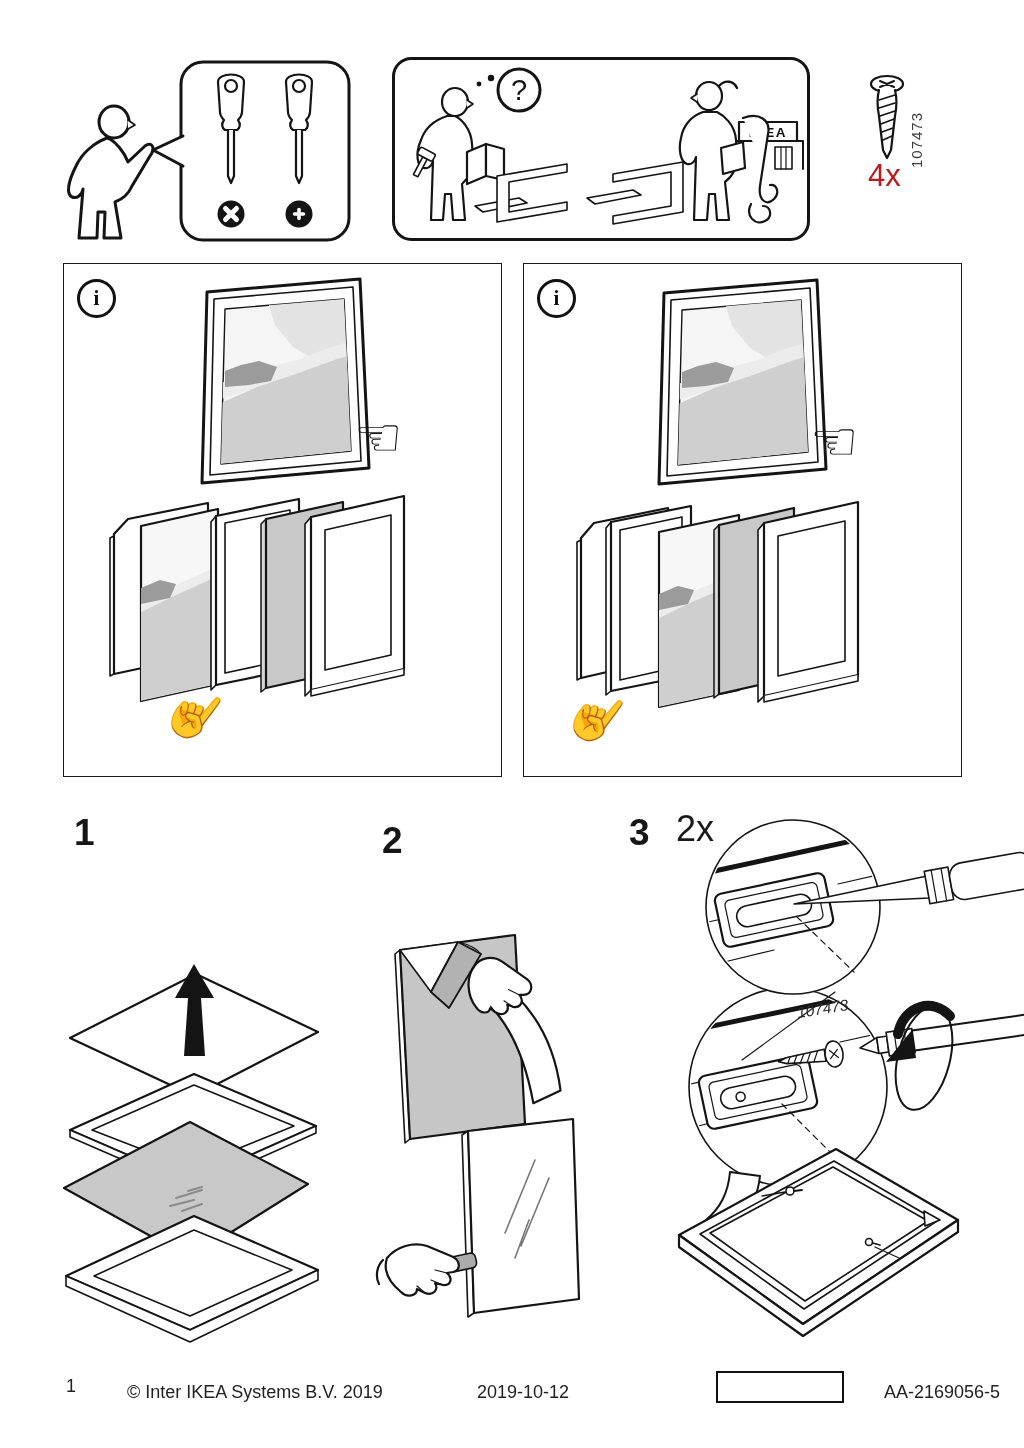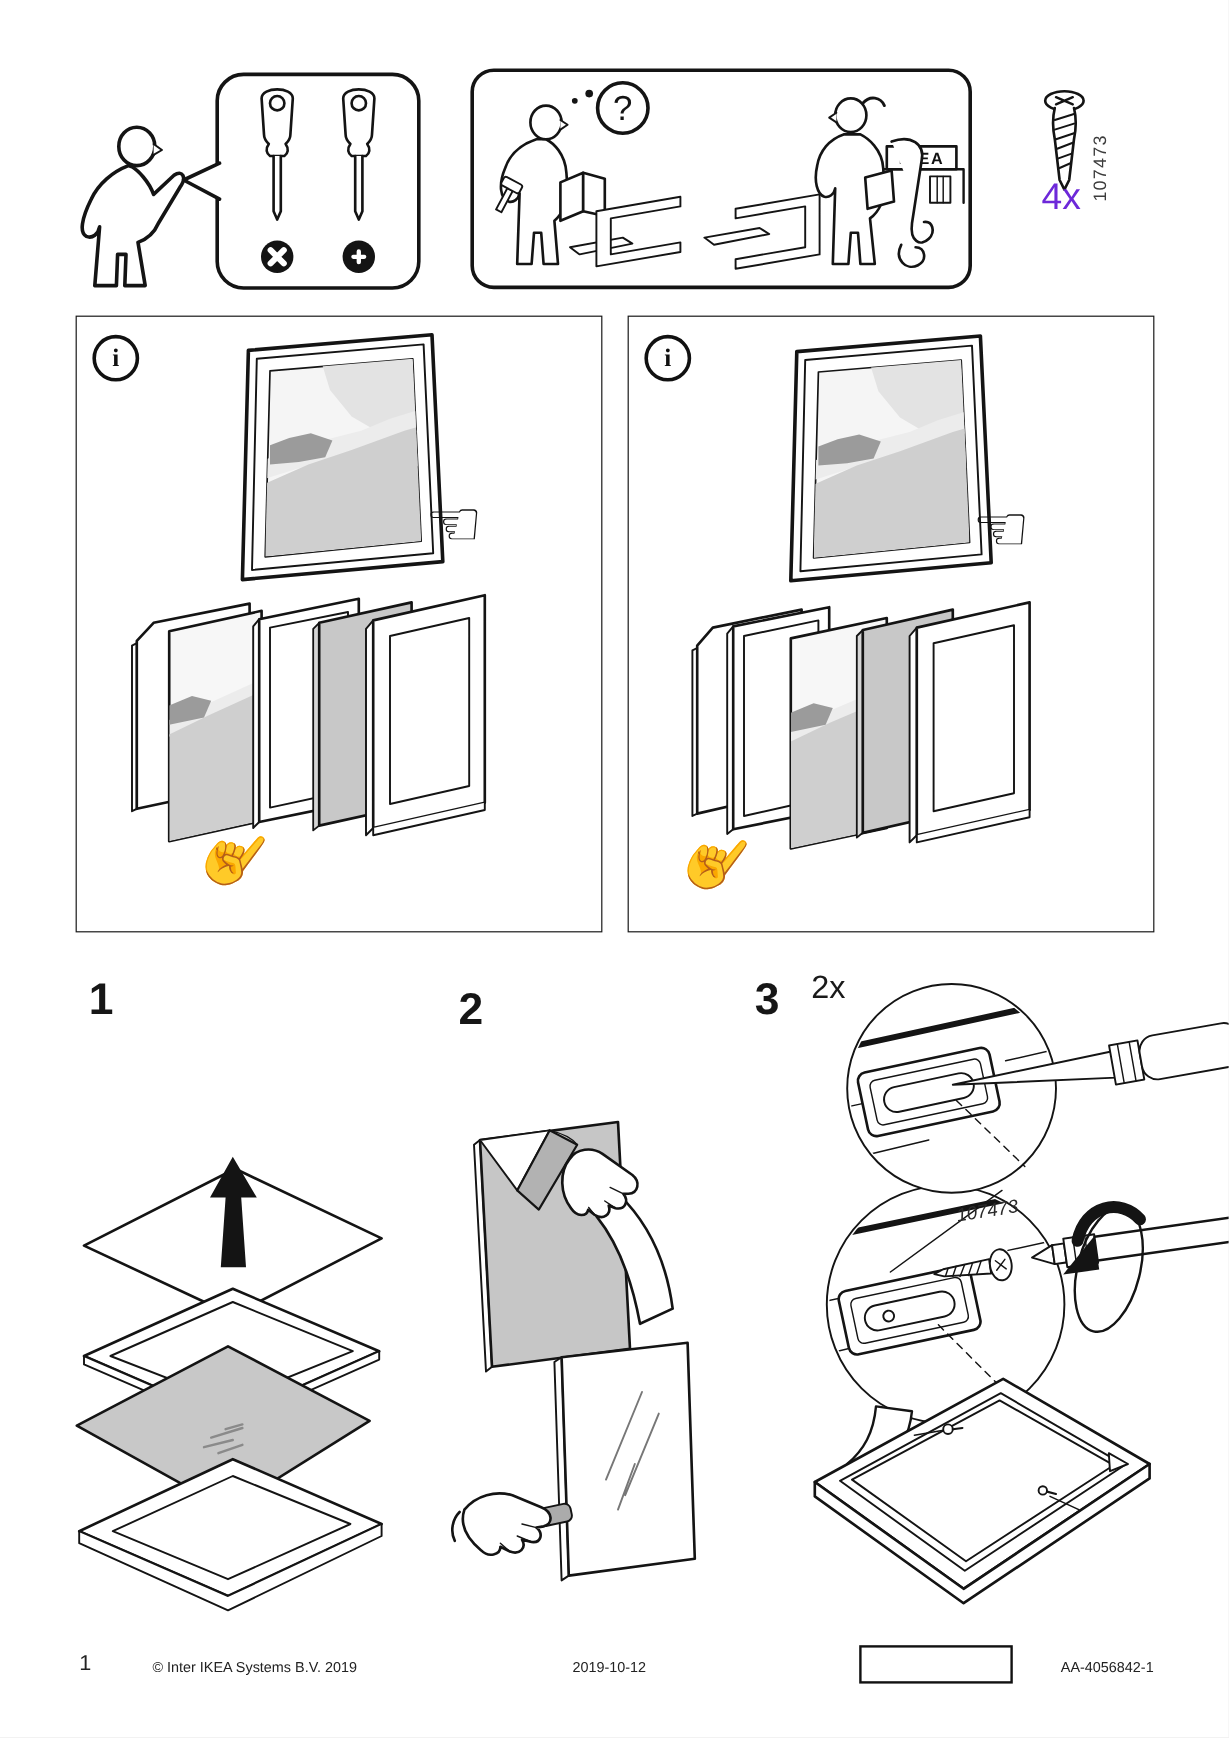--- a/index.html
+++ b/index.html
@@ -13,22 +13,22 @@
   .s1{stroke:#141414;stroke-width:1.6;fill:#fff;}
   .thin{stroke:#141414;stroke-width:1.2;fill:none;}
   .ln{stroke:#141414;fill:none;}
   .blk{fill:#141414;stroke:none;}
   .panel{position:absolute;top:263px;width:437px;height:512px;border:1.6px solid #1a1a1a;background:#fff;}
   .info-badge{position:absolute;left:13px;top:15px;width:33px;height:33px;border:3.6px solid #111;
         border-radius:50%;display:flex;align-items:center;justify-content:center;
         font-family:"Liberation Serif",serif;font-weight:bold;font-size:21px;color:#111;}
   .hand{position:absolute;font-size:54px;line-height:1;color:#111;display:inline-block;}
   .stepnum{position:absolute;font-size:37px;font-weight:bold;color:#161616;}
-  .qty{position:absolute;font-size:27px;font-weight:400;color:#1a1a1a;}
-  .foot{position:absolute;font-size:12px;color:#222;}
+  .qty{position:absolute;font-size:36px;font-weight:400;color:#1a1a1a;}
+  .foot{position:absolute;font-size:18px;color:#222;}
 </style>
 </head>
 <body>
 
 <div class="page">
 
   <svg class="abs" style="left:52px;top:98px" width="135" height="145" viewBox="0 0 135 145">
     <path class="s3" d="M55 40 C42 45 30 55 24 68 C16 84 14 96 20 99 C25 101 30 97 31 91 L27 140 L45 140 L46 114 L53 114 L52 140 L69 140 L63 104 C71 101 77 95 80 88 L98 58 C104 50 100 43 93 48 L76 64 C72 53 63 44 58 41 Z"></path>
     <ellipse class="s3" cx="62" cy="24" rx="15" ry="16"></ellipse>
     <path class="s1" d="M76 22 l7 5 l-7 4"></path>
@@ -96,21 +96,21 @@
     </g>
   </svg>
 
   <svg class="abs" style="left:862px;top:72px" width="75" height="100" viewBox="0 0 75 100">
     <ellipse class="s2" cx="25" cy="12" rx="16" ry="8" stroke-width="2"></ellipse>
     <path class="ln" d="M18 9 L32 15 M32 9 L18 15" stroke-width="2"></path>
     <path class="s2" d="M17 18 C15 26 15 34 17 44 L21 78 L25 86 L29 78 L33 44 C35 34 35 26 33 18" stroke-width="2"></path>
     <path class="ln" d="M17 28 l16 -5 M17 36 l16 -5 M18 44 l15 -5 M19 52 l13 -5 M20 60 l11 -4 M21 68 l9 -4" stroke-width="1.7"></path>
     <text transform="translate(60,96) rotate(-90)" font-size="15" fill="#3c3c3c" letter-spacing="1">107473</text>
   </svg>
-  <div class="abs" style="left:868px;top:146px;font-size:31px;color:#6d28d9">4x</div>
+  <div class="abs" style="left:868px;top:158px;font-size:31px;color:#b91c1c">4x</div>
 
   <div class="panel" style="left:63px">
     <div class="info-badge">i</div>
     <svg class="abs" style="left:133px;top:11px" width="178" height="210" viewBox="0 0 178 210">
       <polygon class="s3" points="10,17 163,4 172,193 5,208"></polygon>
       <polygon points="17,24 156,12 164,186 13,200" fill="none" stroke="#141414" stroke-width="1.6"></polygon>
       <polygon points="28,34 147,24 154,176 24,189" fill="#f5f5f5" stroke="#141414" stroke-width="1.4"></polygon>
       <clipPath id="artA">
           <polygon points="28,34 147,24 154,176 24,189"></polygon>
         </clipPath>
@@ -348,15 +348,15 @@
         <path class="ln" d="M3.5 1 L11 3" stroke-width="1.8"></path>
         <line x1="6" y1="5" x2="30" y2="16" stroke="#141414" stroke-width="1.3"></line>
       </g>
     </g>
   </svg>
 
   <div class="foot" style="left:66px;top:1376px;font-size:18px">1</div>
   <div class="foot" style="left:127px;top:1382px">© Inter IKEA Systems B.V. 2019</div>
   <div class="foot" style="left:477px;top:1382px">2019-10-12</div>
   <div class="abs" style="left:716px;top:1371px;width:124px;height:28px;border:2px solid #111;background:#fff"></div>
-  <div class="foot" style="left:884px;top:1382px">AA-4056842-1</div>
+  <div class="foot" style="left:884px;top:1382px">AA-2169056-5</div>
 
 </div>
 
 </body></html>

